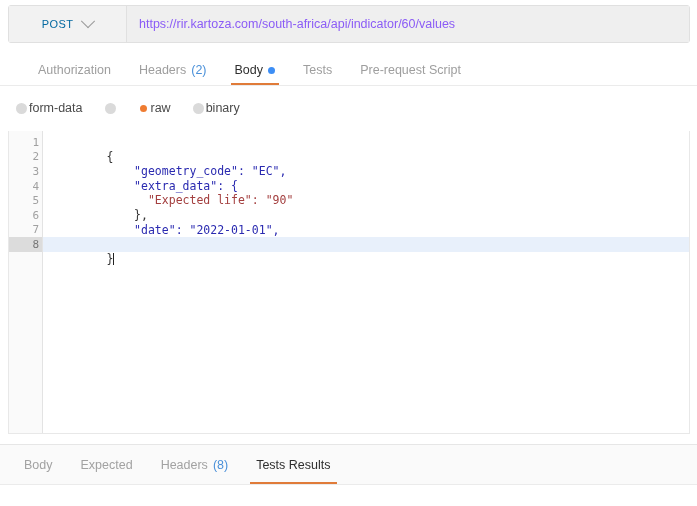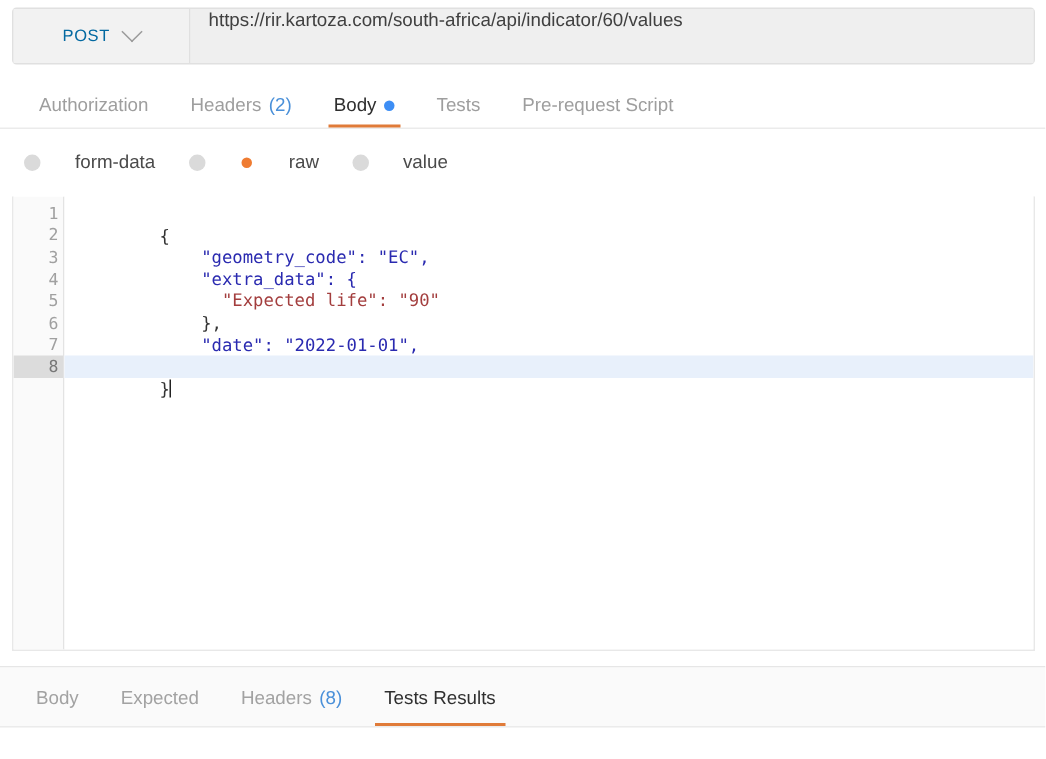--- a/index.html
+++ b/index.html
@@ -52,38 +52,39 @@
   .chev {
     width: 9px;
     height: 9px;
     border-right: 1.6px solid #9a9a9a;
     border-bottom: 1.6px solid #9a9a9a;
     transform: rotate(45deg) translate(-2px,-2px);
   }
   .url-field {
     flex: 1;
     display: flex;
+    align-items: center;
     padding-left: 12px;
     background: #efefef;
     font-size: 12.5px;
-    color: #404040;
+    color: #8b5cf6;
     cursor: text;
   }
 
   
   .req-tabs {
     position: absolute;
     left: 0;
     top: 55px;
     width: 697px;
     height: 31px;
     border-bottom: 1px solid #ebebeb;
     display: flex;
     align-items: flex-end;
-    padding-left: 12px;
+    padding-left: 24px;
     box-sizing: border-box;
   }
   .req-tab {
     position: relative;
     height: 30px;
     display: flex;
     align-items: center;
     gap: 5px;
     padding: 0 14px;
     font-size: 12.5px;
@@ -116,21 +117,21 @@
     height: 28px;
     display: flex;
     align-items: center;
     padding-left: 16px;
     box-sizing: border-box;
     font-size: 12.5px;
   }
   .radio-opt {
     display: flex;
     align-items: center;
-    gap: 23px;
+    gap: 2px;
     margin-right: 22px;
     cursor: pointer;
     color: #4a4a4a;
   }
   .radio-dot {
     width: 11px; height: 11px;
     border-radius: 50%;
     background: #dadada;
     box-sizing: border-box;
     flex: none;
@@ -325,21 +326,21 @@
     </div>
     <div class="radio-opt">
       <span class="radio-dot"></span>
     </div>
     <div class="radio-opt">
       <span class="radio-dot sel"></span>
       <span>raw</span>
     </div>
     <div class="radio-opt">
       <span class="radio-dot"></span>
-      <span>value</span>
+      <span>binary</span>
     </div>
   </div>
 
   <div class="editor">
     <div class="gutter">
       <div class="gutter-line">
         <span>1</span>
         <span class="fold"></span>
       </div>
       <div class="gutter-line">

